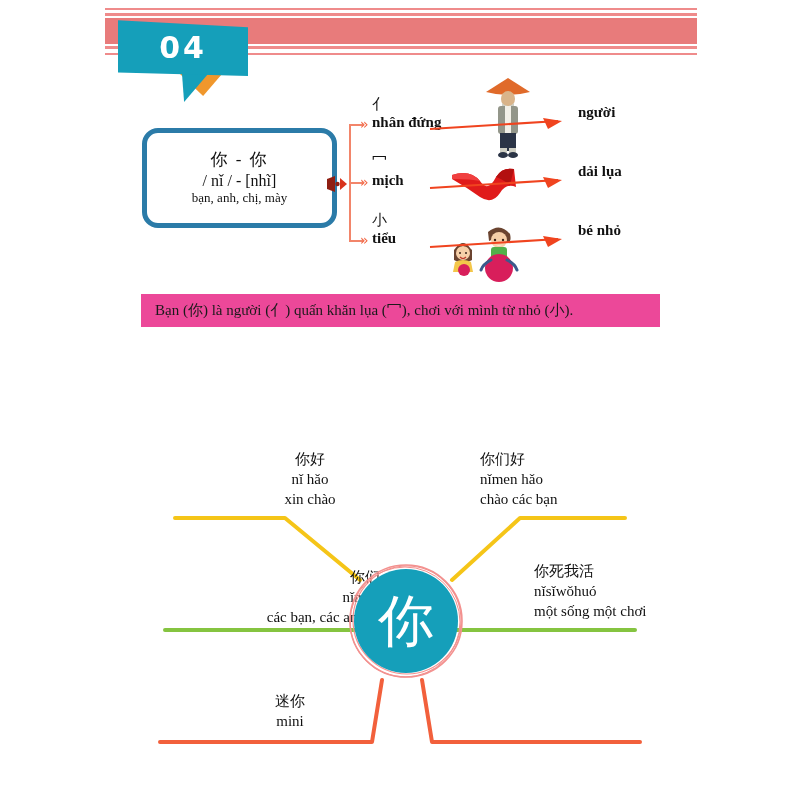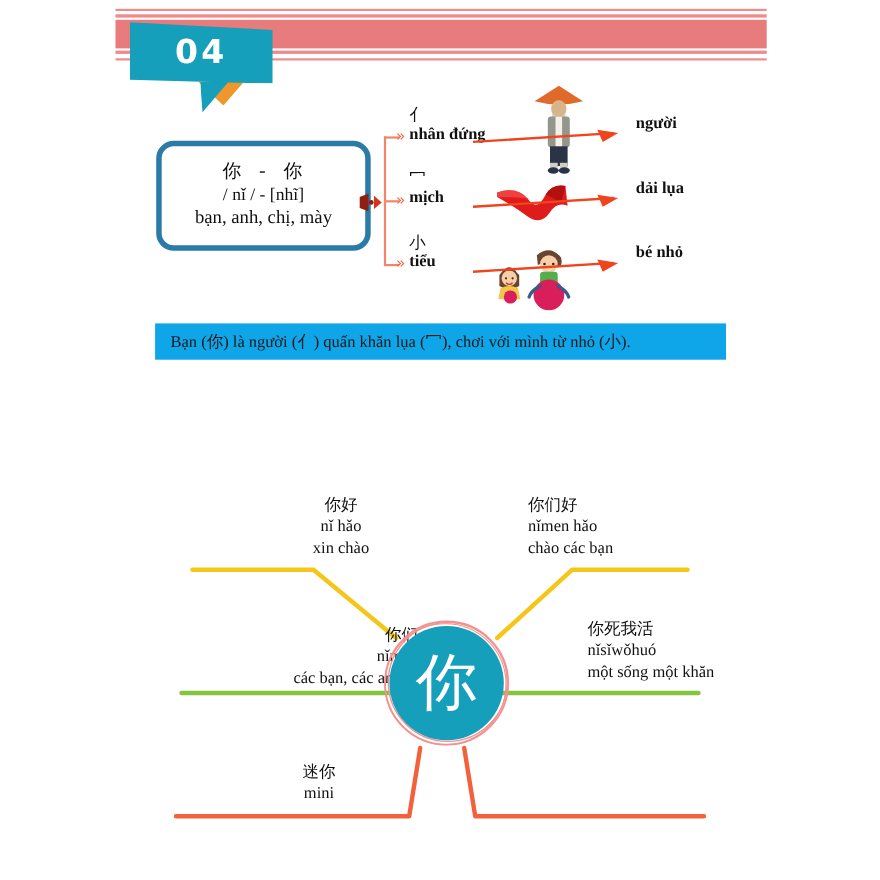--- a/index.html
+++ b/index.html
@@ -30,23 +30,23 @@
   .chip-tail{position:absolute;left:180px;top:74px;width:42px;height:22px;
         background:#f0972c;clip-path:polygon(0% 0%, 100% 0%, 55% 100%);z-index:5;}
   .chip-tail2{position:absolute;left:182px;top:74px;width:26px;height:28px;
         background:#159fba;clip-path:polygon(0% 0%, 100% 0%, 8% 100%);z-index:5;}
 
   
   .wordbox{position:absolute;left:142px;top:128px;width:185px;height:90px;
         border:5px solid #2b7ba8;border-radius:16px;background:#fff;
         display:flex;flex-direction:column;align-items:center;justify-content:center;
         line-height:1.22;color:#111;}
-  .wb-l1{font-size:17px;letter-spacing:2px;font-family:Liberation Mono, monospace;}
+  .wb-l1{font-size:17px;letter-spacing:2px;}
   .wb-l2{font-size:16px;}
-  .wb-l3{font-size:17px;}
+  .wb-l3{font-size:13px;}
 
   
   .megaphone{position:absolute;left:326px;top:176px;width:22px;height:16px;z-index:4;}
 
   
   .bracket{position:absolute;left:349px;top:124px;width:2px;height:116px;background:#f2856a;}
   .bstub{position:absolute;height:2px;background:#f2856a;width:14px;left:349px;}
   .bstub.b1{top:124px;} .bstub.b2{top:182px;} .bstub.b3{top:240px;}
   .chev{position:absolute;left:360px;color:#f2603c;font-size:14px;line-height:1;
         font-family:"DejaVu Sans",sans-serif;}
@@ -63,21 +63,21 @@
   .rarrow{position:absolute;height:14px;width:146px;}
 
   
   .ill{position:absolute;}
   .ill-person{left:480px;top:76px;}
   .ill-ribbon{left:450px;top:165px;}
   .ill-kids{left:448px;top:222px;}
 
   
   .greenbar{position:absolute;left:141px;top:294px;width:519px;height:33px;
-        background:#0ea5e9;display:flex;align-items:center;}
+        background:#ec4899;display:flex;align-items:center;}
   .greenbar span{padding-left:14px;font-size:15px;color:#1a1a1a;}
 
   
   .example{position:absolute;left:157px;top:342px;color:#f3918f;line-height:1.38;font-size:15px;}
   .example .cn{font-family:"DejaVu Sans",sans-serif;font-size:14px;}
 
   
   .mm{position:absolute;left:0;top:430px;width:800px;height:360px;}
   .node{position:absolute;color:#111;line-height:1.32;}
   .node .cn{font-family:"DejaVu Sans",sans-serif;font-size:15px;}
@@ -243,21 +243,21 @@
 
     <div class="node n-ml">
       <div class="cn">你们</div>
       <div class="py">nǐmen</div>
       <div class="vi">các bạn, các anh,...</div>
     </div>
 
     <div class="node n-mr">
       <div class="cn">你死我活</div>
       <div class="py">nǐsǐwǒhuó</div>
-      <div class="vi">một sống một khăn</div>
+      <div class="vi">một sống một chơi</div>
     </div>
 
     <div class="node n-bl">
       <div class="cn">迷你</div>
       <div class="vi">mini</div>
     </div>
 
   </div>
 
   <svg class="center-ring" viewBox="0 0 118 118">

